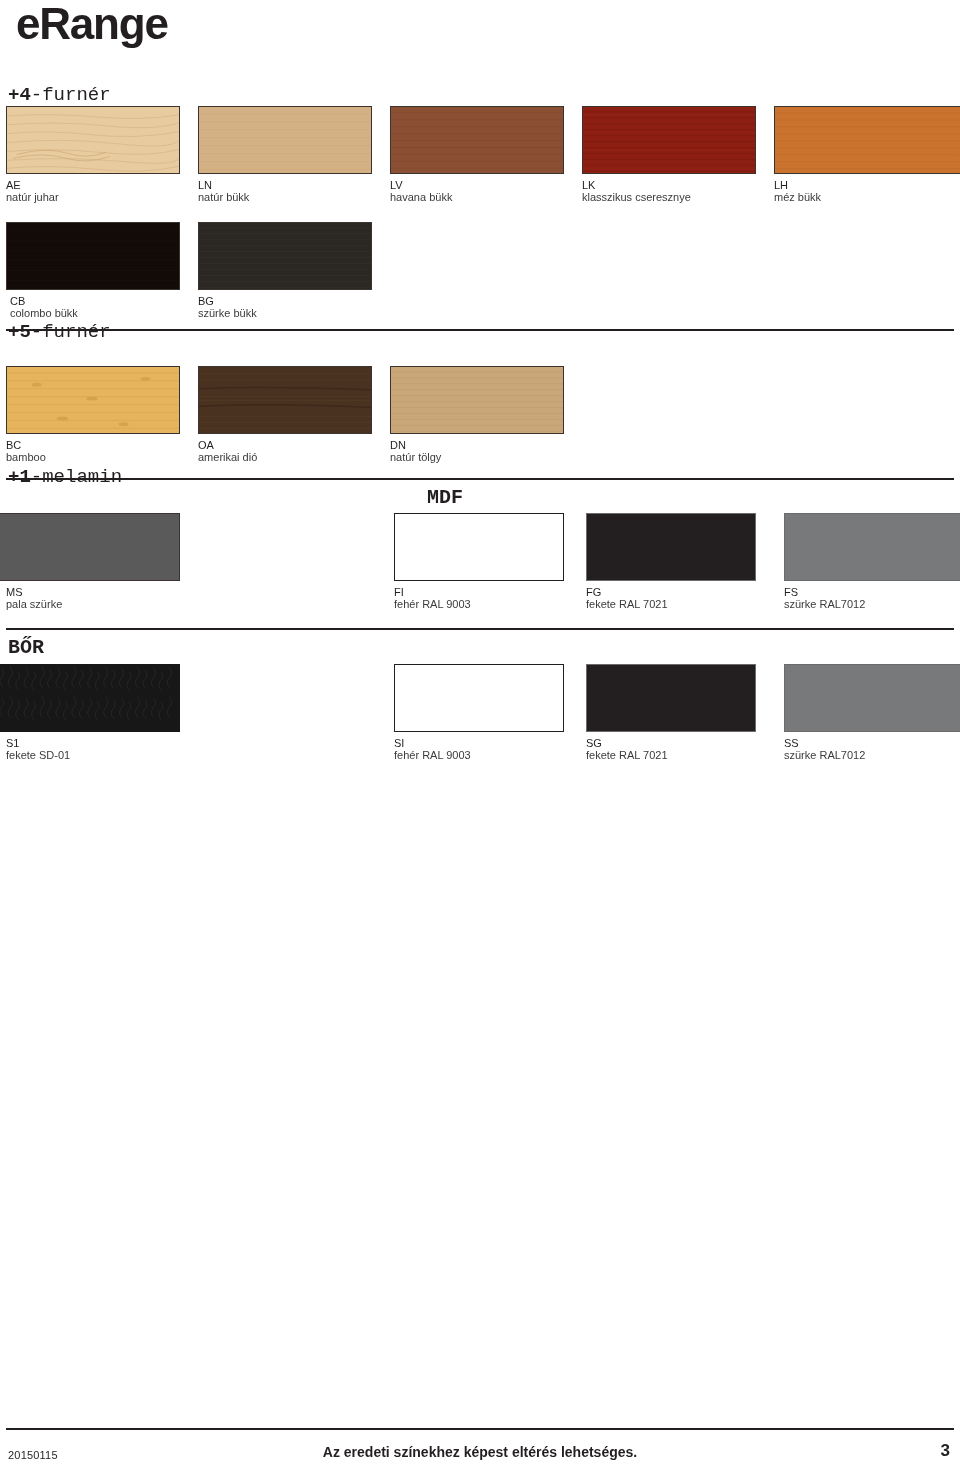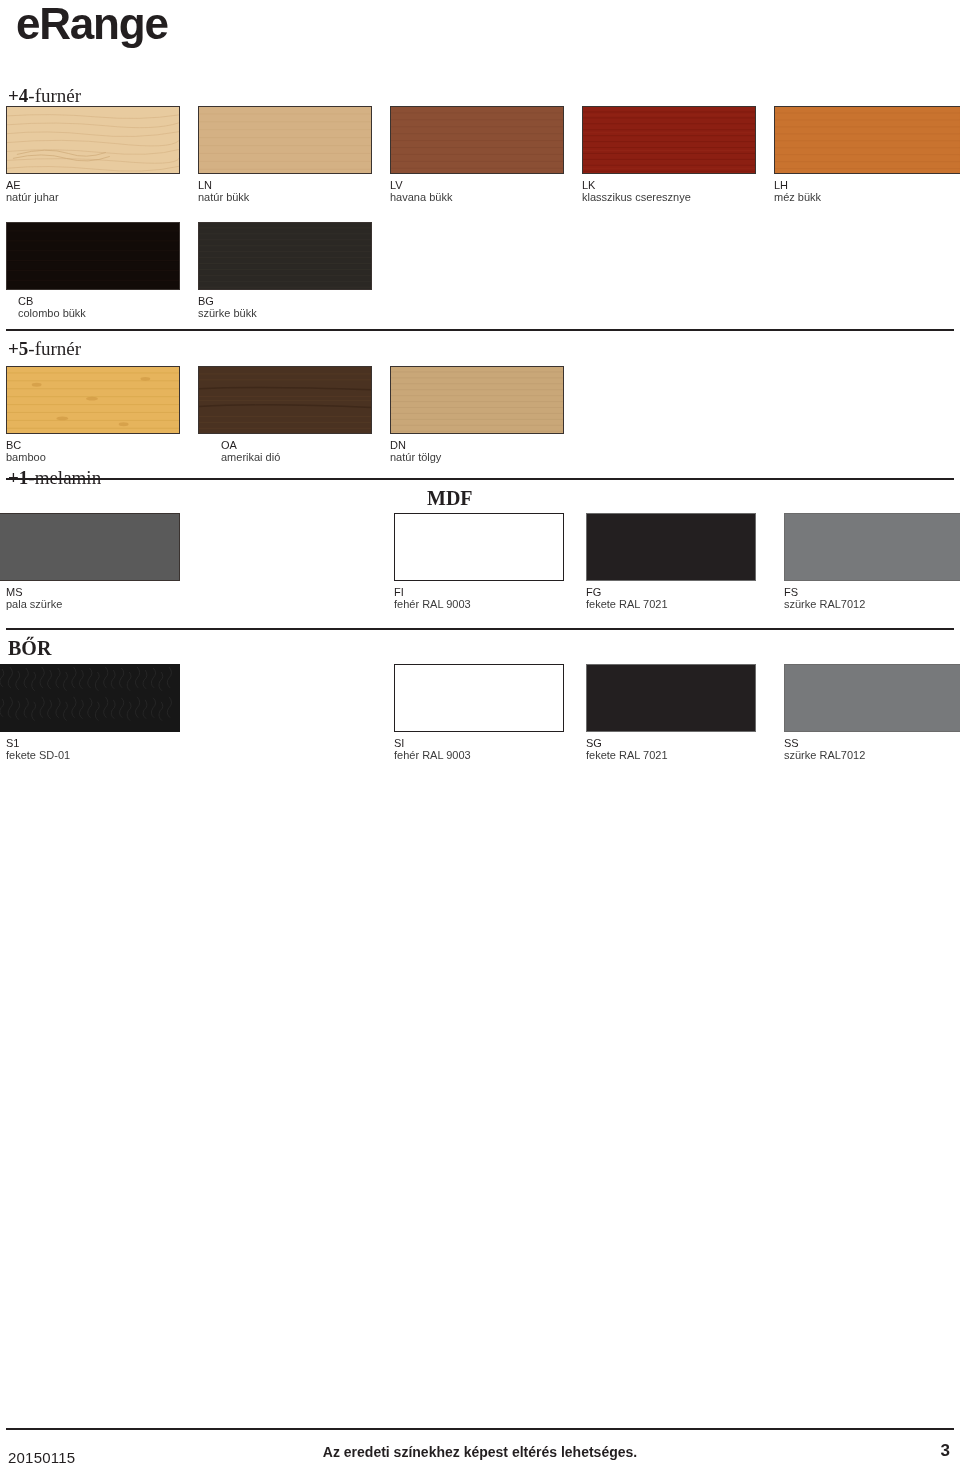--- a/index.html
+++ b/index.html
@@ -32,21 +32,21 @@
     font-weight: bold;
     font-size: 44px;
     letter-spacing: -1.2px;
     color: #231f20;
     line-height: 1;
   }
 
   
   .sect-head {
     position: absolute;
-    font-family: Liberation Serif, serif;
+    font-family: Liberation Mono, monospace;
     font-size: 19px;
     color: #231f20;
     line-height: 1;
     white-space: nowrap;
   }
   .sect-head .plus {
     font-weight: bold;
   }
   .sect-head.bold-all {
     font-weight: bold;
@@ -96,21 +96,21 @@
     font-family: "Liberation Sans", sans-serif;
     font-size: 11px;
     color: #3b3b3b;
   }
 
   
   .footer-date {
     position: absolute;
     left: 8px;
     font-family: "Liberation Sans", sans-serif;
-    font-size: 15px;
+    font-size: 11px;
     color: #231f20;
     letter-spacing: 0.2px;
   }
   .footer-note {
     position: absolute;
     left: 0;
     width: 960px;
     text-align: center;
     font-family: "Liberation Sans", sans-serif;
     font-weight: bold;
@@ -255,21 +255,21 @@
       <g stroke="#241611" stroke-width="0.5" fill="none" opacity="0.8">
         <path d="M0 8 H174"></path>
           <path d="M0 18 H174"></path>
           <path d="M0 28 H174"></path>
         <path d="M0 38 H174"></path>
           <path d="M0 48 H174"></path>
           <path d="M0 58 H174"></path>
       </g>
     </svg>
   </div>
-  <div class="lbl" style="left:18px; top:296px;">
+  <div class="lbl" style="left:10px; top:296px;">
     <span class="code">CB</span>
     <span class="desc">colombo bükk</span>
   </div>
 
   <div class="swatch" style="left:198px; top:222px; width:174px; height:68px; background:#2b2824;">
     <svg class="grain" viewBox="0 0 174 68" preserveAspectRatio="none">
       <rect width="174" height="68" fill="#2b2824"></rect>
       <g stroke="#3b372f" stroke-width="0.5" fill="none" opacity="0.8">
         <path d="M0 5 H174"></path>
           <path d="M0 11 H174"></path>
@@ -285,21 +285,21 @@
       </g>
     </svg>
   </div>
   <div class="lbl" style="left:198px; top:296px;">
     <span class="code">BG</span>
     <span class="desc">szürke bükk</span>
   </div>
 
   <div class="rule" style="top:329px;"></div>
 
-  <div class="sect-head" style="left:8px; top:339px;"><span class="plus">+5</span><span>-furnér</span></div>
+  <div class="sect-head" style="left:8px; top:323px;"><span class="plus">+5</span><span>-furnér</span></div>
 
   <div class="swatch" style="left:6px; top:366px; width:174px; height:68px; background:#e6b45c;">
     <svg class="grain" viewBox="0 0 174 68" preserveAspectRatio="none">
       <rect width="174" height="68" fill="#e6b45c"></rect>
       <g stroke="#d4a246" stroke-width="0.8" fill="none" opacity="0.7">
         <path d="M0 6 H174"></path>
           <path d="M0 14 H174"></path>
           <path d="M0 22 H174"></path>
           <path d="M0 30 H174"></path>
         <path d="M0 38 H174"></path>
@@ -332,21 +332,21 @@
         <path d="M0 7 H174"></path>
           <path d="M0 13 H174"></path>
           <path d="M0 30 H174"></path>
           <path d="M0 34 H174"></path>
         <path d="M0 50 H174"></path>
           <path d="M0 56 H174"></path>
           <path d="M0 62 H174"></path>
       </g>
     </svg>
   </div>
-  <div class="lbl" style="left:198px; top:440px;margin-left:23px;">
+  <div class="lbl" style="left:198px; top:440px;">
     <span class="code">OA</span>
     <span class="desc">amerikai dió</span>
   </div>
 
   <div class="swatch" style="left:390px; top:366px; width:174px; height:68px; background:#c9a778;">
     <svg class="grain" viewBox="0 0 174 68" preserveAspectRatio="none">
       <rect width="174" height="68" fill="#c9a778"></rect>
       <g stroke="#b8956a" stroke-width="0.6" fill="none" opacity="0.7">
         <path d="M0 5 H174"></path>
           <path d="M0 11 H174"></path>

